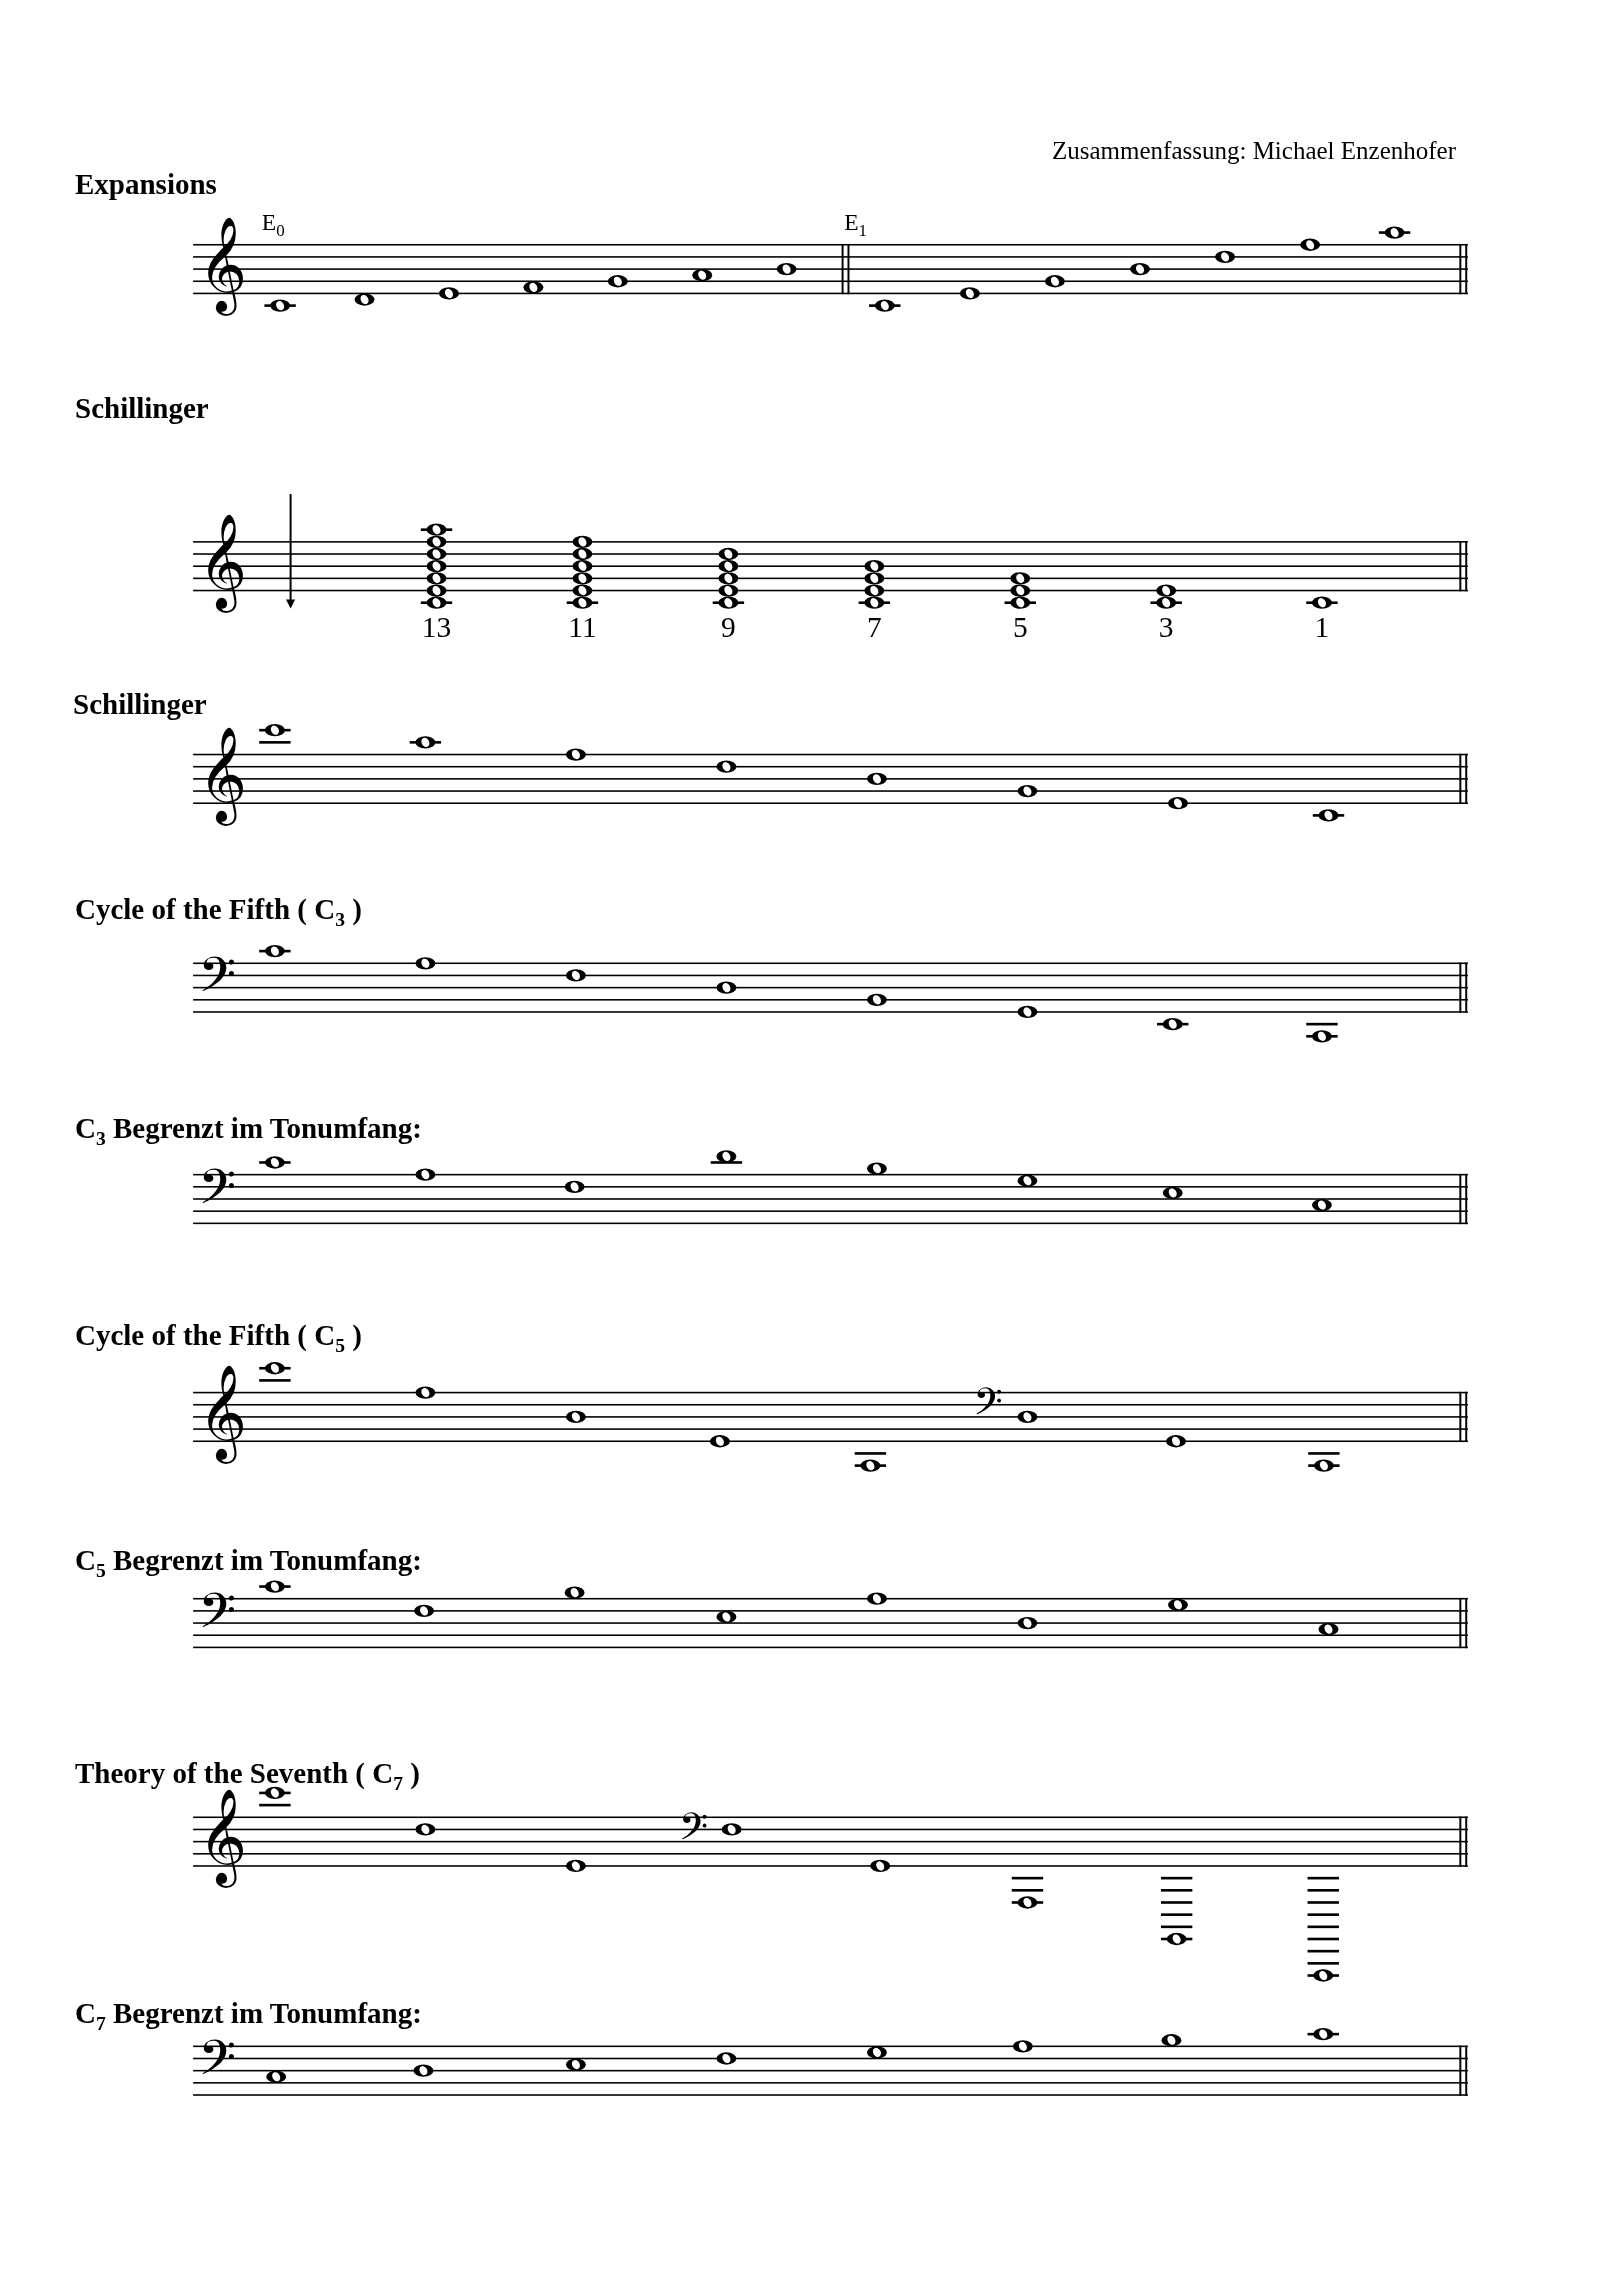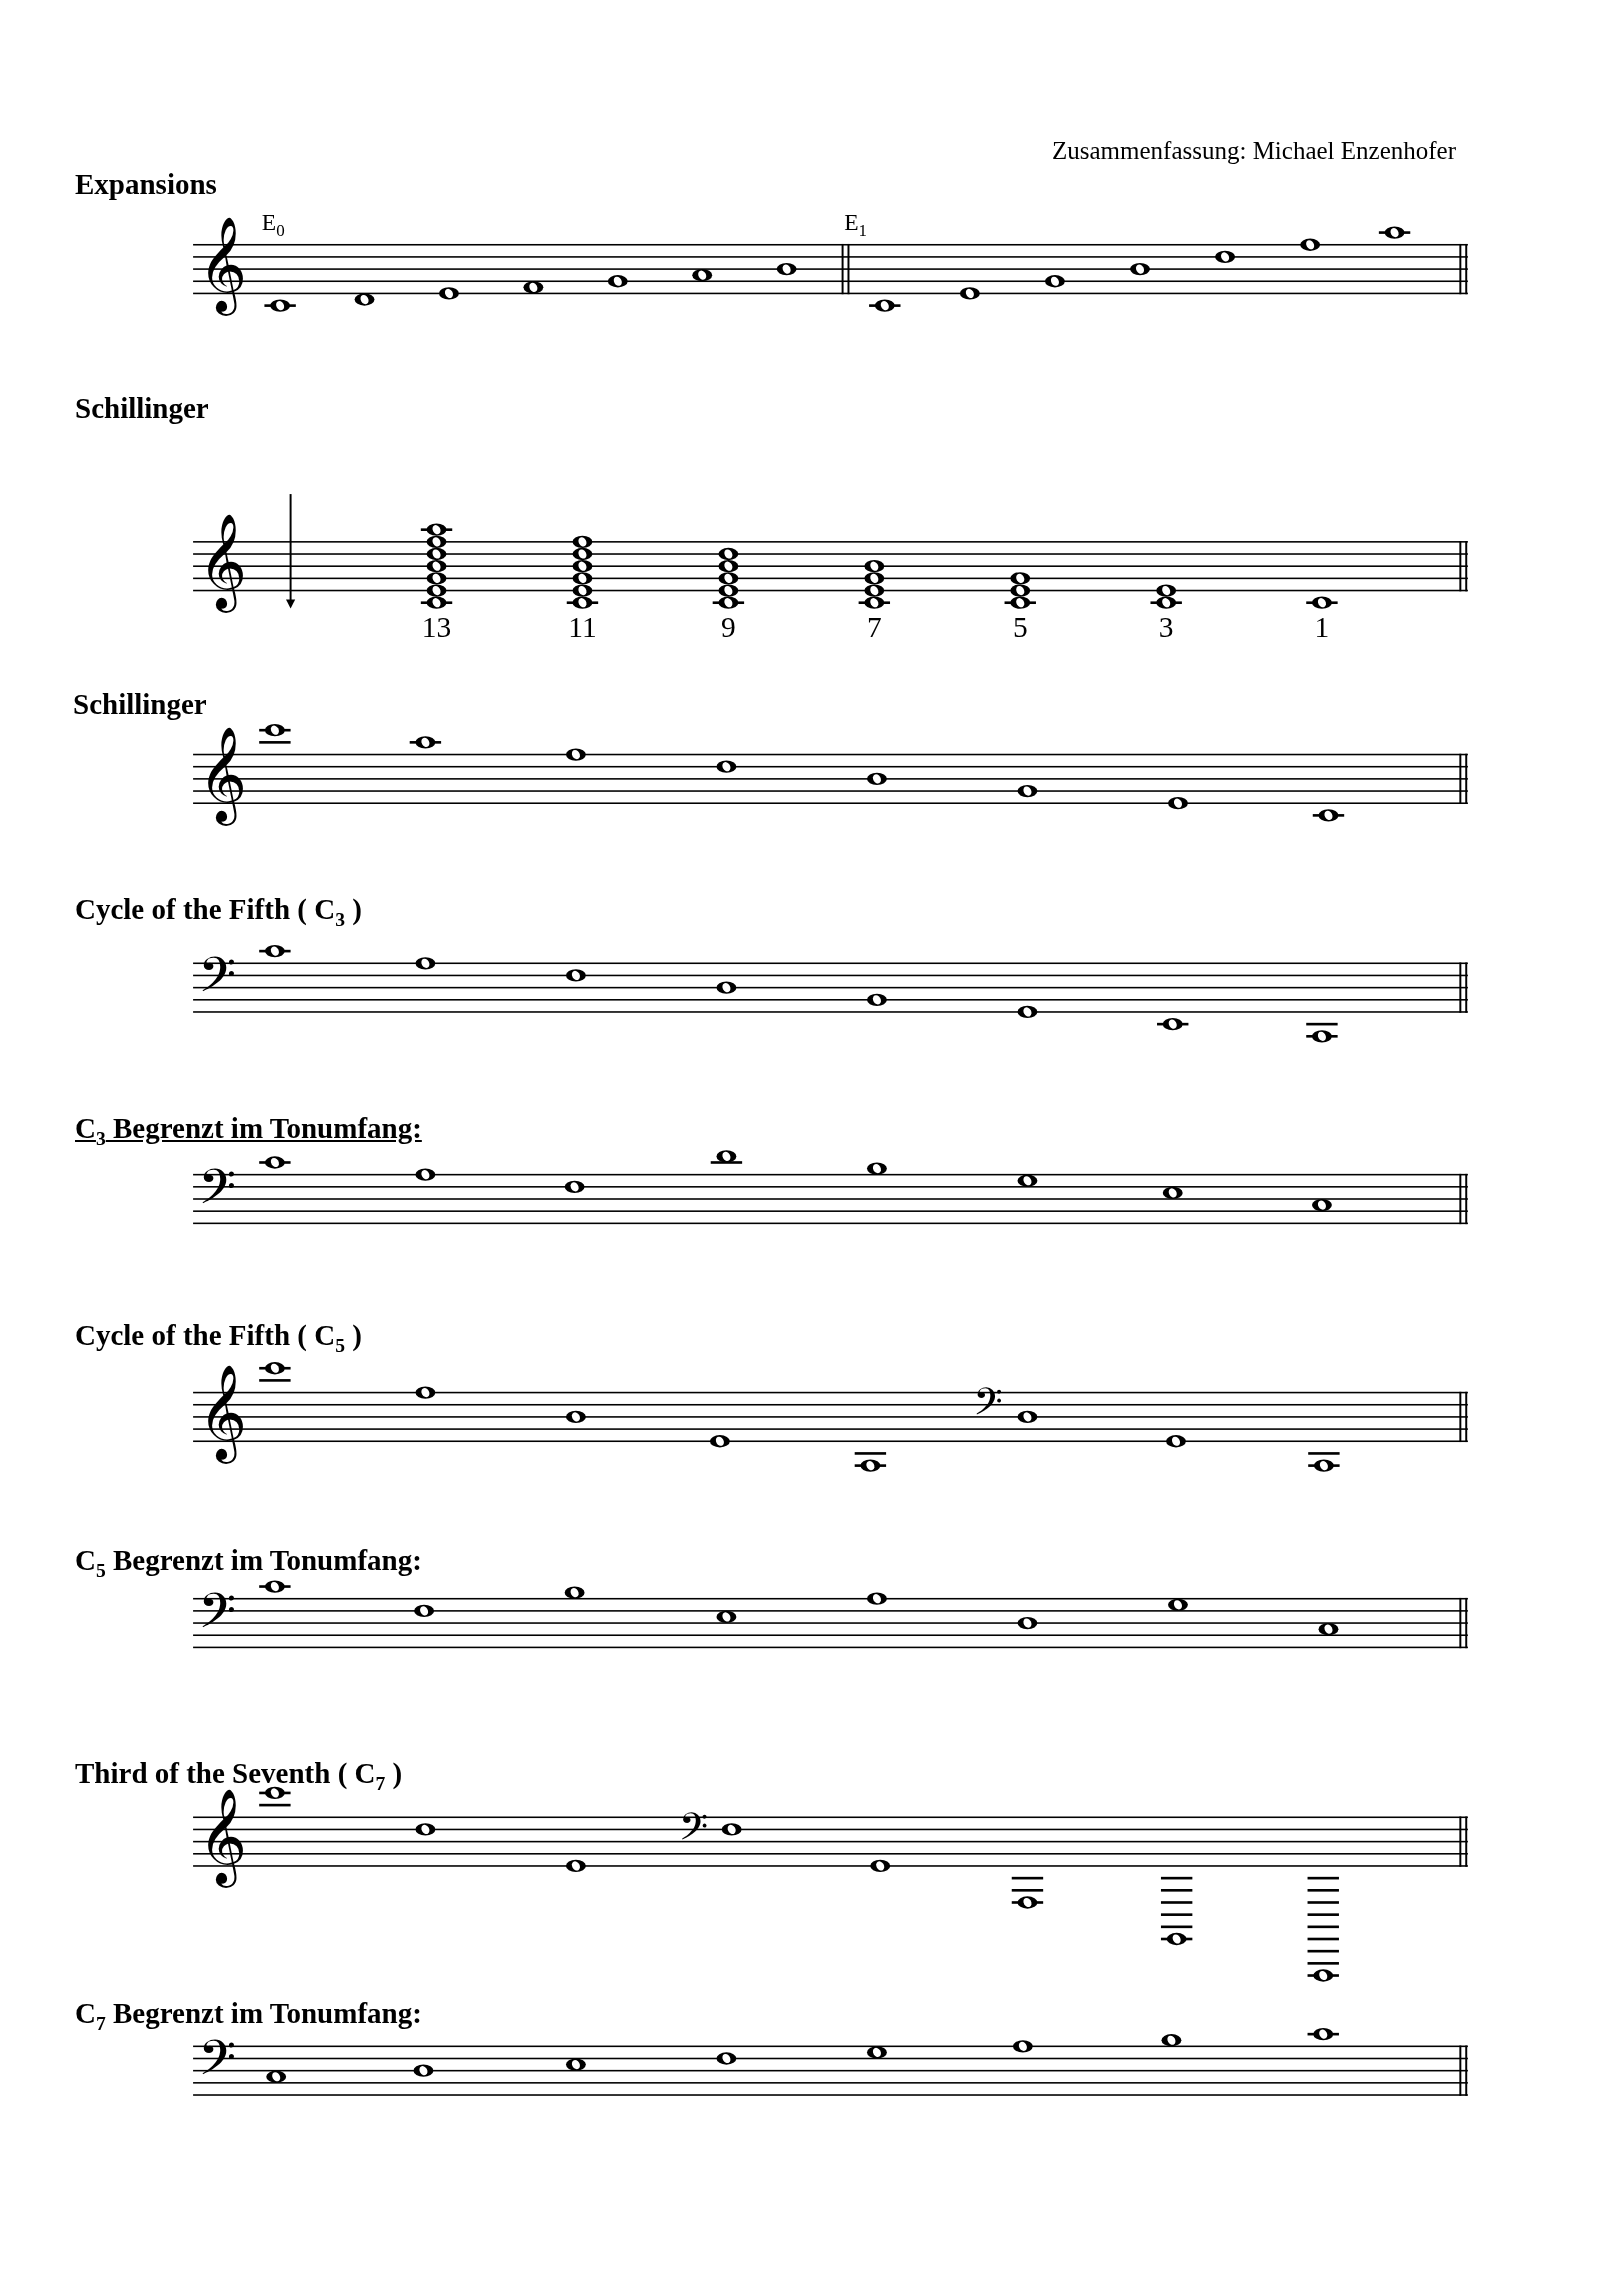--- a/index.html
+++ b/index.html
@@ -16,24 +16,24 @@
 </head>
 <body>
 
 <div class="page">
   <div class="doc-subtitle">Zusammenfassung: Michael Enzenhofer</div>
   <div id="headings">
       <div class="section-heading" style="left: 75px; top: 169px;"><span>Expansions</span></div>
       <div class="section-heading" style="left: 75px; top: 393px;"><span>Schillinger</span></div>
       <div class="section-heading" style="left: 73px; top: 689px;"><span>Schillinger</span></div>
       <div class="section-heading" style="left: 75px; top: 894px;"><span>Cycle of the Fifth ( C</span><sub>3</sub><span> )</span></div>
-      <div class="section-heading" style="left: 75px; top: 1113px; text-decoration: underline;"><span>C</span><sub>3</sub><span> Begrenzt im Tonumfang:</span></div>
+      <div class="section-heading" style="left: 75px; top: 1113px;"><span>C</span><sub>3</sub><span> Begrenzt im Tonumfang:</span></div>
       <div class="section-heading" style="left: 75px; top: 1320px;"><span>Cycle of the Fifth ( C</span><sub>5</sub><span> )</span></div>
       <div class="section-heading" style="left: 75px; top: 1545px;"><span>C</span><sub>5</sub><span> Begrenzt im Tonumfang:</span></div>
-      <div class="section-heading" style="left: 75px; top: 1758px;"><span>Third of the Seventh ( C</span><sub>7</sub><span> )</span></div>
+      <div class="section-heading" style="left: 75px; top: 1758px;"><span>Theory of the Seventh ( C</span><sub>7</sub><span> )</span></div>
       <div class="section-heading" style="left: 75px; top: 1998px;"><span>C</span><sub>7</sub><span> Begrenzt im Tonumfang:</span></div>
     </div>
   <svg id="score-svg" width="1623" height="2295" viewBox="0 0 2480 3507">
       <rect x="295" y="372.8" width="1948" height="2.4" fill="#000"></rect>
       <rect x="295" y="391.40000000000003" width="1948" height="2.4" fill="#000"></rect>
       <rect x="295" y="410" width="1948" height="2.4" fill="#000"></rect>
       <rect x="295" y="428.6" width="1948" height="2.4" fill="#000"></rect>
       <rect x="295" y="447.2" width="1948" height="2.4" fill="#000"></rect>
       <text x="303" y="446" font-size="126" fill="#000" class="music-glyph">𝄞</text>
       <rect x="1286" y="372.8" width="3" height="76.80000000000001" fill="#000"></rect>

